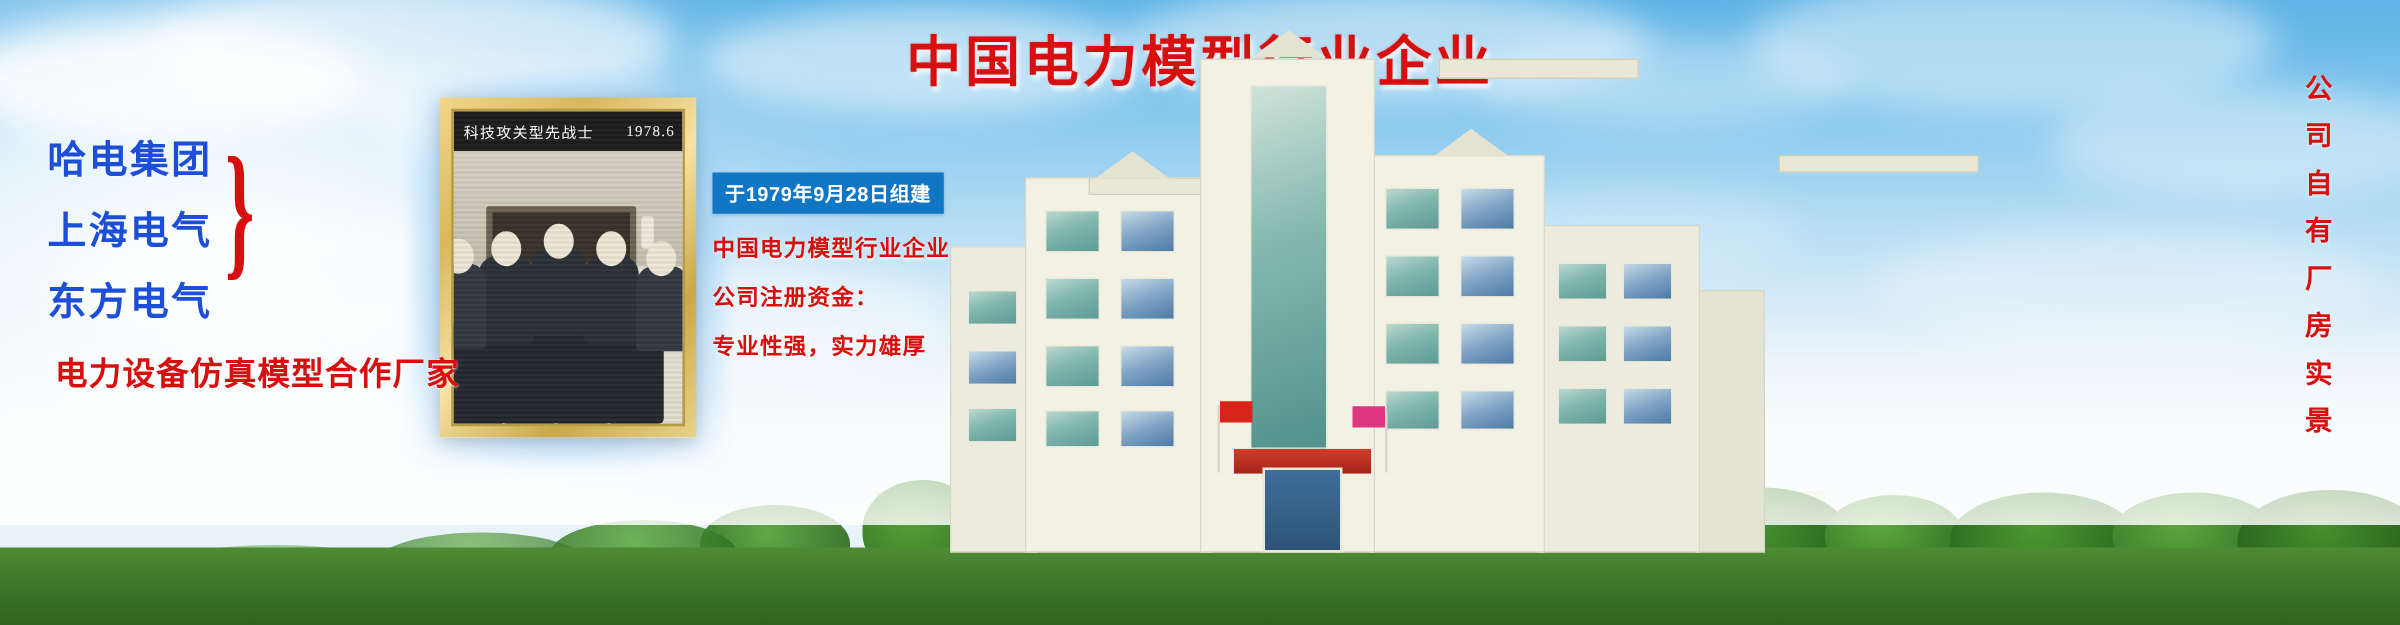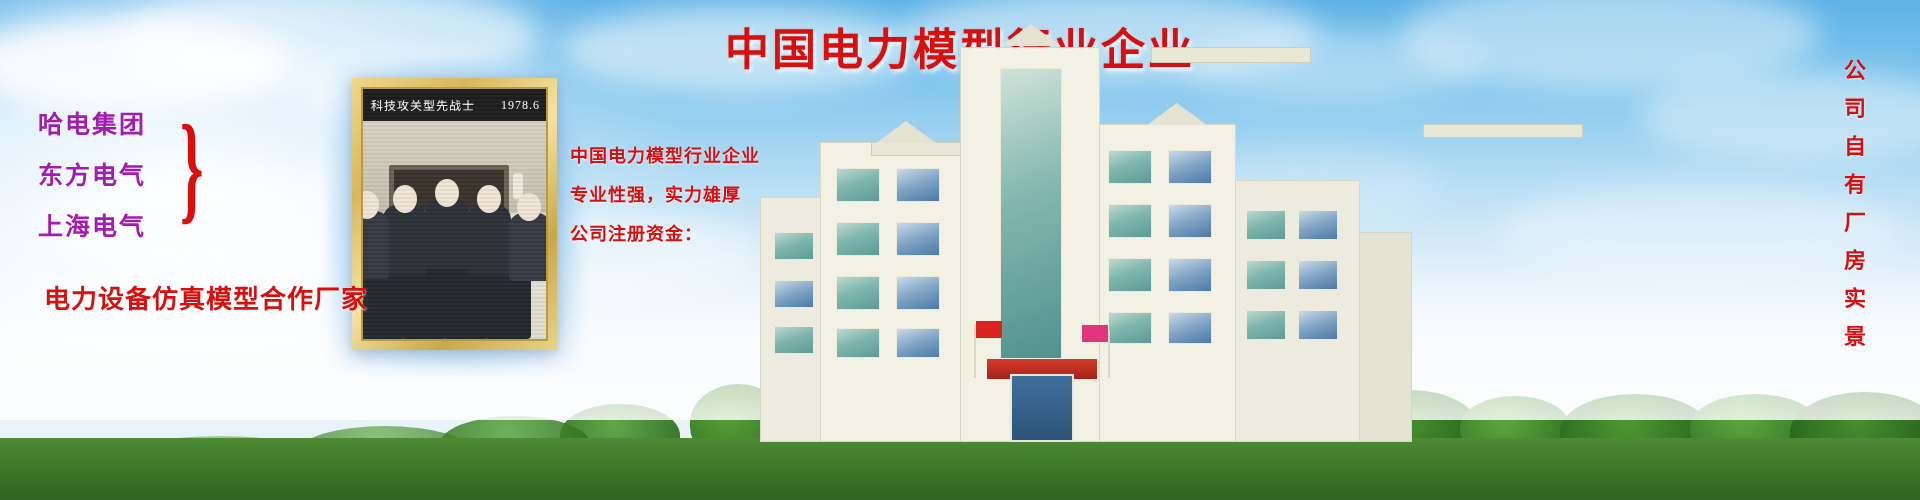--- a/index.html
+++ b/index.html
@@ -103,21 +103,21 @@
             background:#3a332c;border:5px solid #6d6253;border-radius:2px;}
   .ph-lamp{position:absolute;left:150px;top:52px;width:10px;height:26px;background:#efeade;border-radius:3px;}
   .ph-people{position:absolute;left:0;right:0;bottom:0;height:150px;}
   .head{position:absolute;border-radius:50%;background:#efe6d6;}
   .body{position:absolute;border-radius:14px 14px 4px 4px;background:#25292f;}
   .ph-grain{position:absolute;inset:0;
     background:repeating-linear-gradient(0deg,rgba(0,0,0,.05) 0 2px,rgba(255,255,255,.03) 2px 4px);}
   .left-block{position:absolute;left:38px;top:112px;width:330px;}
   .brand-rows{position:relative;}
   .brand-row{
-    font-size:25px;font-weight:bold;color:#a21caf;line-height:1;
+    font-size:31px;font-weight:bold;color:#1d4ed8;line-height:1;
     margin-bottom:26px;letter-spacing:2px;
     text-shadow:0 1px 2px rgba(255,255,255,.8);
   }
   .brand-row:last-child{margin-bottom:0;}
   .brace{
     position:absolute;left:142px;top:-4px;
     font-size:96px;color:#d7100f;font-weight:bold;line-height:1;
     font-family:"Liberation Serif","DejaVu Serif",serif;
     transform:scaleX(.62) scaleY(1.25);transform-origin:left top;
   }
@@ -305,31 +305,32 @@
       </div>
       <div class="ph-grain"></div>
     </div>
   </div>
 
   <div class="title">中国电力模型行业企业</div>
 
   <div class="left-block">
     <div class="brand-rows">
       <div class="brand-row">哈电集团</div>
+      <div class="brand-row">上海电气</div>
       <div class="brand-row">东方电气</div>
-      <div class="brand-row">上海电气</div>
       <div class="brace">}</div>
     </div>
   </div>
   <div class="left-bottom">电力设备仿真模型合作厂家</div>
 
   <div class="center-block">
+    <div class="ribbon">于1979年9月28日组建</div>
     <div class="c-line">中国电力模型行业企业</div>
+    <div class="c-line">公司注册资金：</div>
     <div class="c-line">专业性强，实力雄厚</div>
-    <div class="c-line">公司注册资金：</div>
   </div>
 
   <div class="v-text">
     <span>公</span>
     <span>司</span>
     <span>自</span>
     <span>有</span>
     <span>厂</span>
     <span>房</span>
     <span>实</span>

